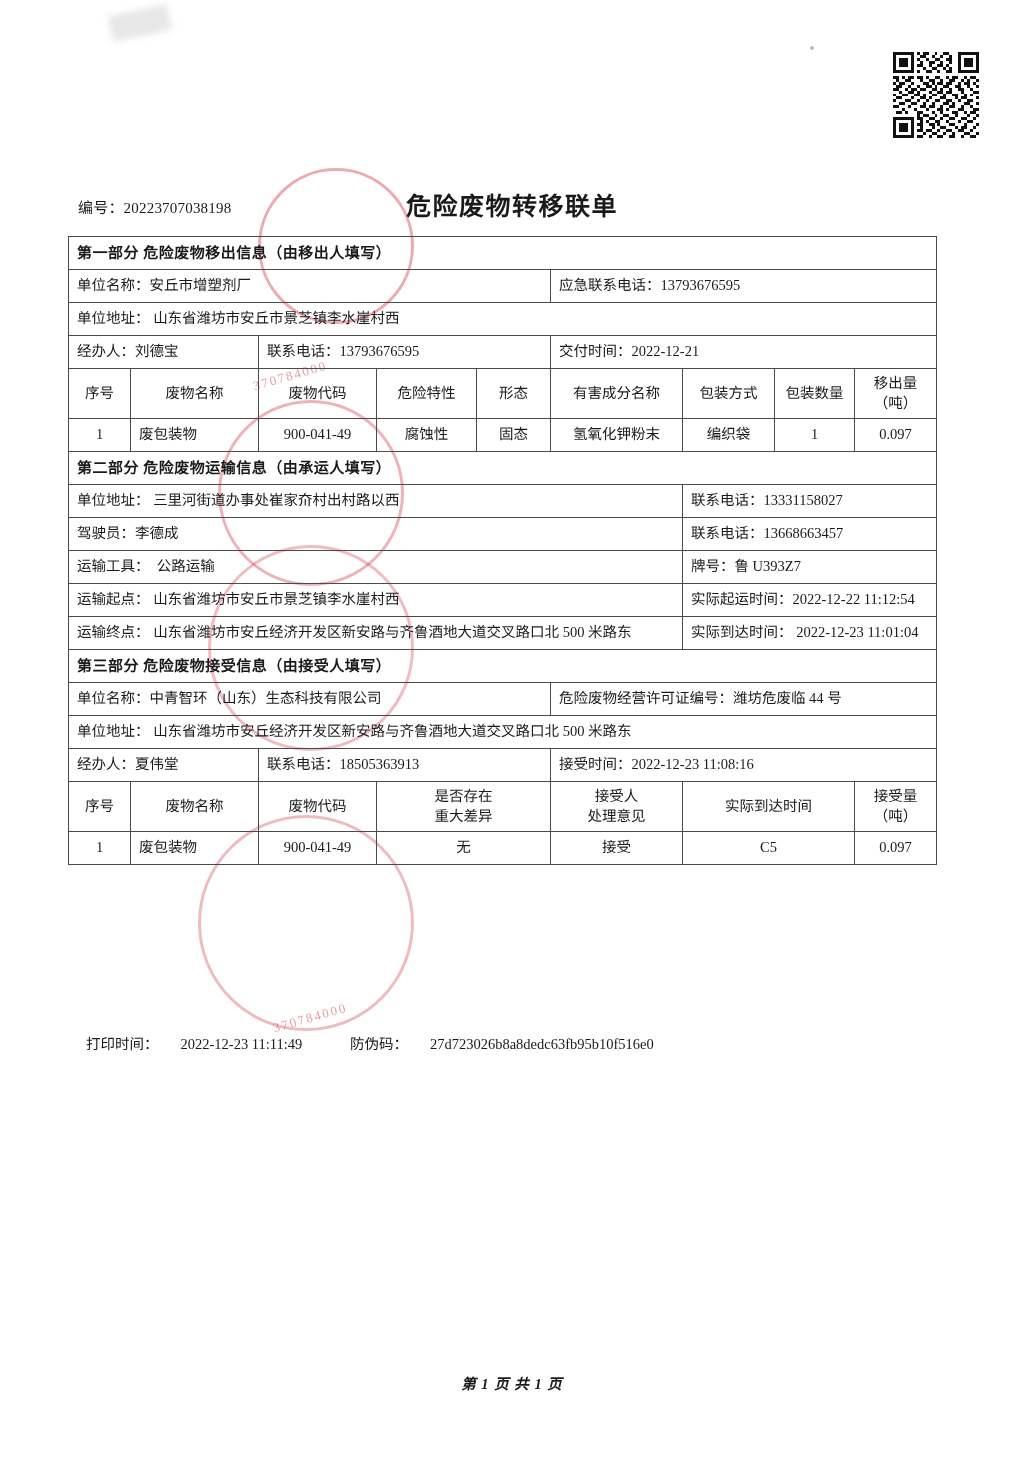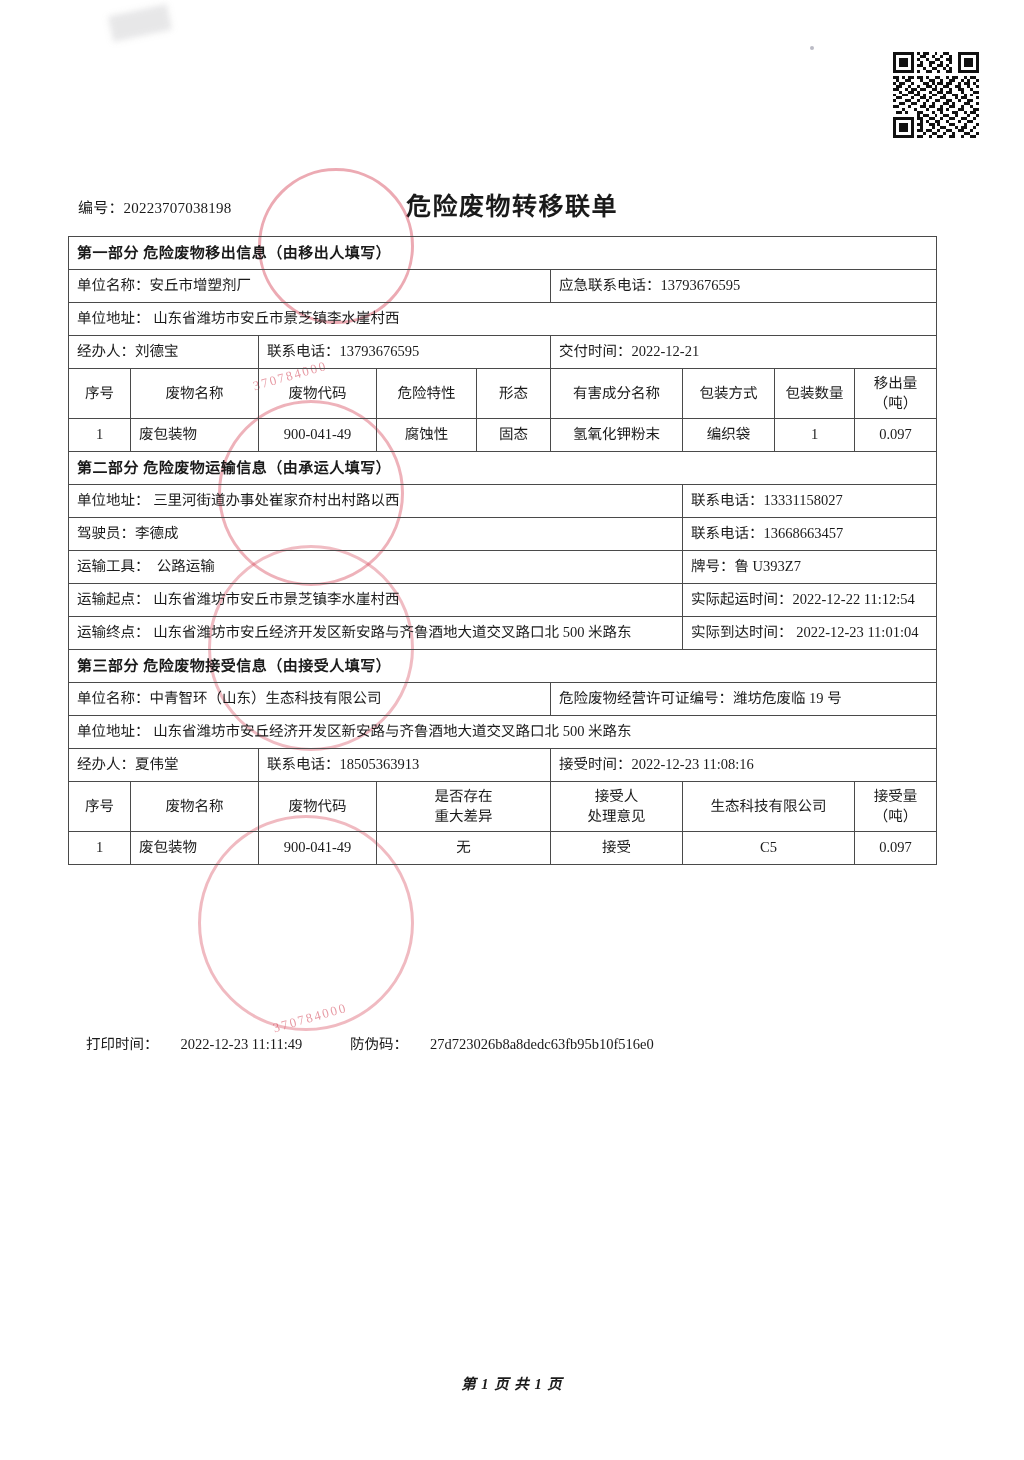--- a/index.html
+++ b/index.html
@@ -473,21 +473,21 @@
     <tr>
       <td colspan="6" class="two-line"><span>运输终点：</span>&nbsp;<span>山东省潍坊市安丘经济开发区新安路与齐鲁酒地大道交叉路口北 500 米路东</span></td>
       <td colspan="3"><span>实际到达时间：</span>&nbsp;<span class="num">2022-12-23 11:01:04</span></td>
     </tr>
 
     <tr>
       <td colspan="9" class="sec-title">第三部分  危险废物接受信息（由接受人填写）</td>
     </tr>
     <tr>
       <td colspan="5"><span>单位名称：</span><span>中青智环（山东）生态科技有限公司</span></td>
-      <td colspan="4"><span>危险废物经营许可证编号：</span><span>潍坊危废临 19 号</span></td>
+      <td colspan="4"><span>危险废物经营许可证编号：</span><span>潍坊危废临 44 号</span></td>
     </tr>
     <tr>
       <td colspan="9"><span>单位地址：</span>&nbsp;<span>山东省潍坊市安丘经济开发区新安路与齐鲁酒地大道交叉路口北 500 米路东</span></td>
     </tr>
     <tr>
       <td colspan="2"><span>经办人：</span><span>夏伟堂</span></td>
       <td colspan="3"><span>联系电话：</span><span class="num">18505363913</span></td>
       <td colspan="4"><span>接受时间：</span><span class="num">2022-12-23 11:08:16</span></td>
     </tr>
     <tr>
@@ -495,21 +495,21 @@
       <td class="ctr">废物名称</td>
       <td class="ctr">废物代码</td>
       <td class="ctr two-line" colspan="2">
         <div>是否存在</div>
         <div>重大差异</div>
       </td>
       <td class="ctr two-line">
         <div>接受人</div>
         <div>处理意见</div>
       </td>
-      <td class="ctr" colspan="2">生态科技有限公司</td>
+      <td class="ctr" colspan="2">实际到达时间</td>
       <td class="ctr">接受量（吨）</td>
     </tr>
     <tr>
       <td class="ctr num">1</td>
       <td>废包装物</td>
       <td class="ctr num">900-041-49</td>
       <td class="ctr" colspan="2">无</td>
       <td class="ctr">接受</td>
       <td class="ctr num" colspan="2">C5</td>
       <td class="ctr num">0.097</td>

